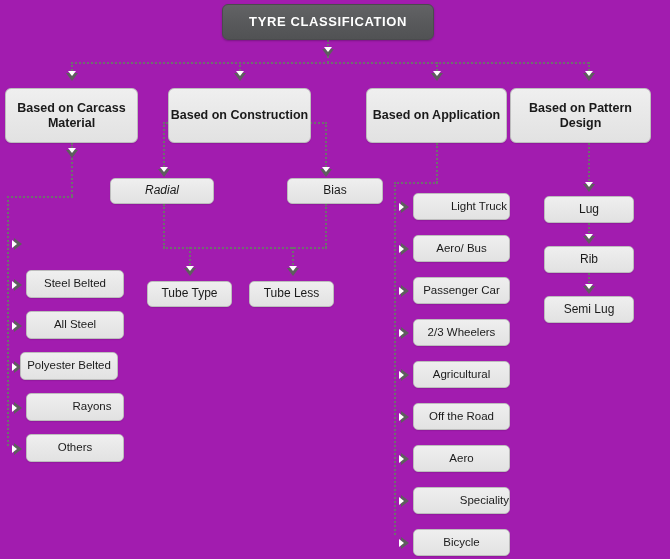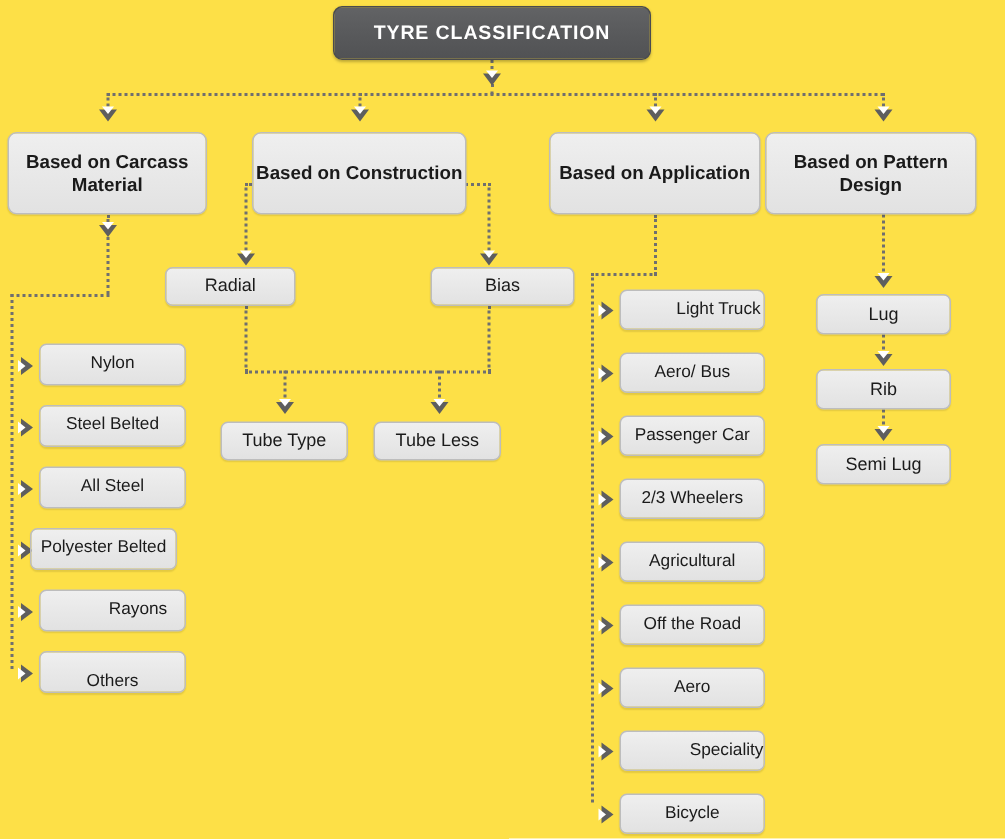--- a/index.html
+++ b/index.html
@@ -4,21 +4,21 @@
 <style>
   html, body {
     margin: 0;
     padding: 0;
     background: #ffffff;
   }
   #canvas {
     position: relative;
     width: 670px;
     height: 559px;
-    background: #fde047;
+    background: #a21caf;
     font-family: "Liberation Sans", sans-serif;
     overflow: hidden;
   }
 
   
   .node {
     position: absolute;
     box-sizing: border-box;
     display: flex;
     align-items: center;
@@ -154,23 +154,20 @@
     <span>Based on Pattern Design</span>
   </div>
 
   <div class="vline" style="left:71px; top:143px; height:8px;"></div>
   <div class="arrow-down" style="left:66px; top:150px;"></div>
   <div class="vline" style="left:71px; top:158px; height:38px;"></div>
   <div class="hline" style="left:7px; top:196px; width:66px;"></div>
   <div class="vline" style="left:7px; top:196px; height:250px;"></div>
 
   <div class="arrow-right" style="left:14px; top:238px;"></div>
-  <div class="node light leaf" style="left:26px; top:229px; width:98px; height:28px;">
-    <span>Nylon</span>
-  </div>
 
   <div class="arrow-right" style="left:14px; top:279px;"></div>
   <div class="node light leaf" style="left:26px; top:270px; width:98px; height:28px;">
     <span>Steel Belted</span>
   </div>
 
   <div class="arrow-right" style="left:14px; top:320px;"></div>
   <div class="node light leaf" style="left:26px; top:311px; width:98px; height:28px;">
     <span>All Steel</span>
   </div>
@@ -179,33 +176,33 @@
   <div class="node light leaf" style="left:20px; top:352px; width:98px; height:28px;">
     <span>Polyester Belted</span>
   </div>
 
   <div class="arrow-right" style="left:14px; top:402px;"></div>
   <div class="node light leaf" style="left:26px; top:393px; width:98px; height:28px;padding-left:34px;">
     <span>Rayons</span>
   </div>
 
   <div class="arrow-right" style="left:14px; top:443px;"></div>
-  <div class="node light leaf" style="left:26px; top:434px; width:98px; height:28px;align-items:flex-end;">
+  <div class="node light leaf" style="left:26px; top:434px; width:98px; height:28px;">
     <span>Others</span>
   </div>
 
   <div class="hline" style="left:163px; top:122px; width:164px;"></div>
 
   <div class="vline" style="left:163px; top:122px; height:48px;"></div>
   <div class="arrow-down" style="left:158px; top:169px;"></div>
 
   <div class="vline" style="left:325px; top:122px; height:48px;"></div>
   <div class="arrow-down" style="left:320px; top:169px;"></div>
 
-  <div class="node light mid" style="left:110px; top:178px; width:87px; height:26px;">
+  <div class="node light mid" style="left:110px; top:178px; width:104px; height:26px;font-style:italic;">
     <span>Radial</span>
   </div>
 
   <div class="node light mid" style="left:287px; top:178px; width:96px; height:26px;">
     <span>Bias</span>
   </div>
 
   <div class="vline" style="left:163px; top:204px; height:44px;"></div>
   <div class="vline" style="left:325px; top:204px; height:44px;"></div>
   <div class="hline" style="left:163px; top:247px; width:164px;"></div>

